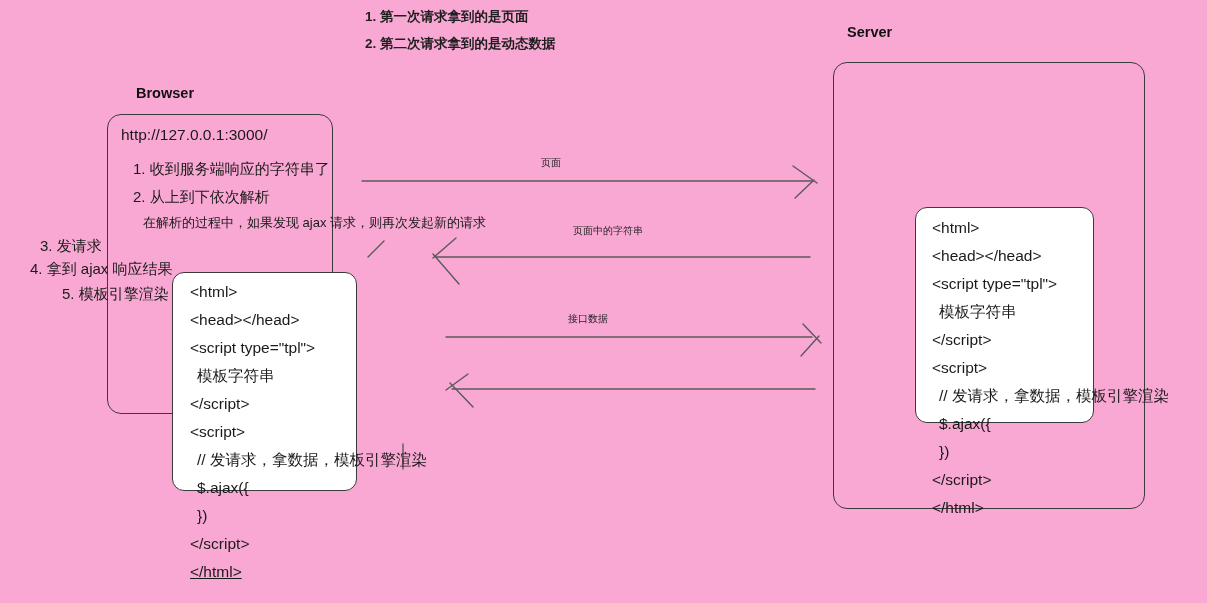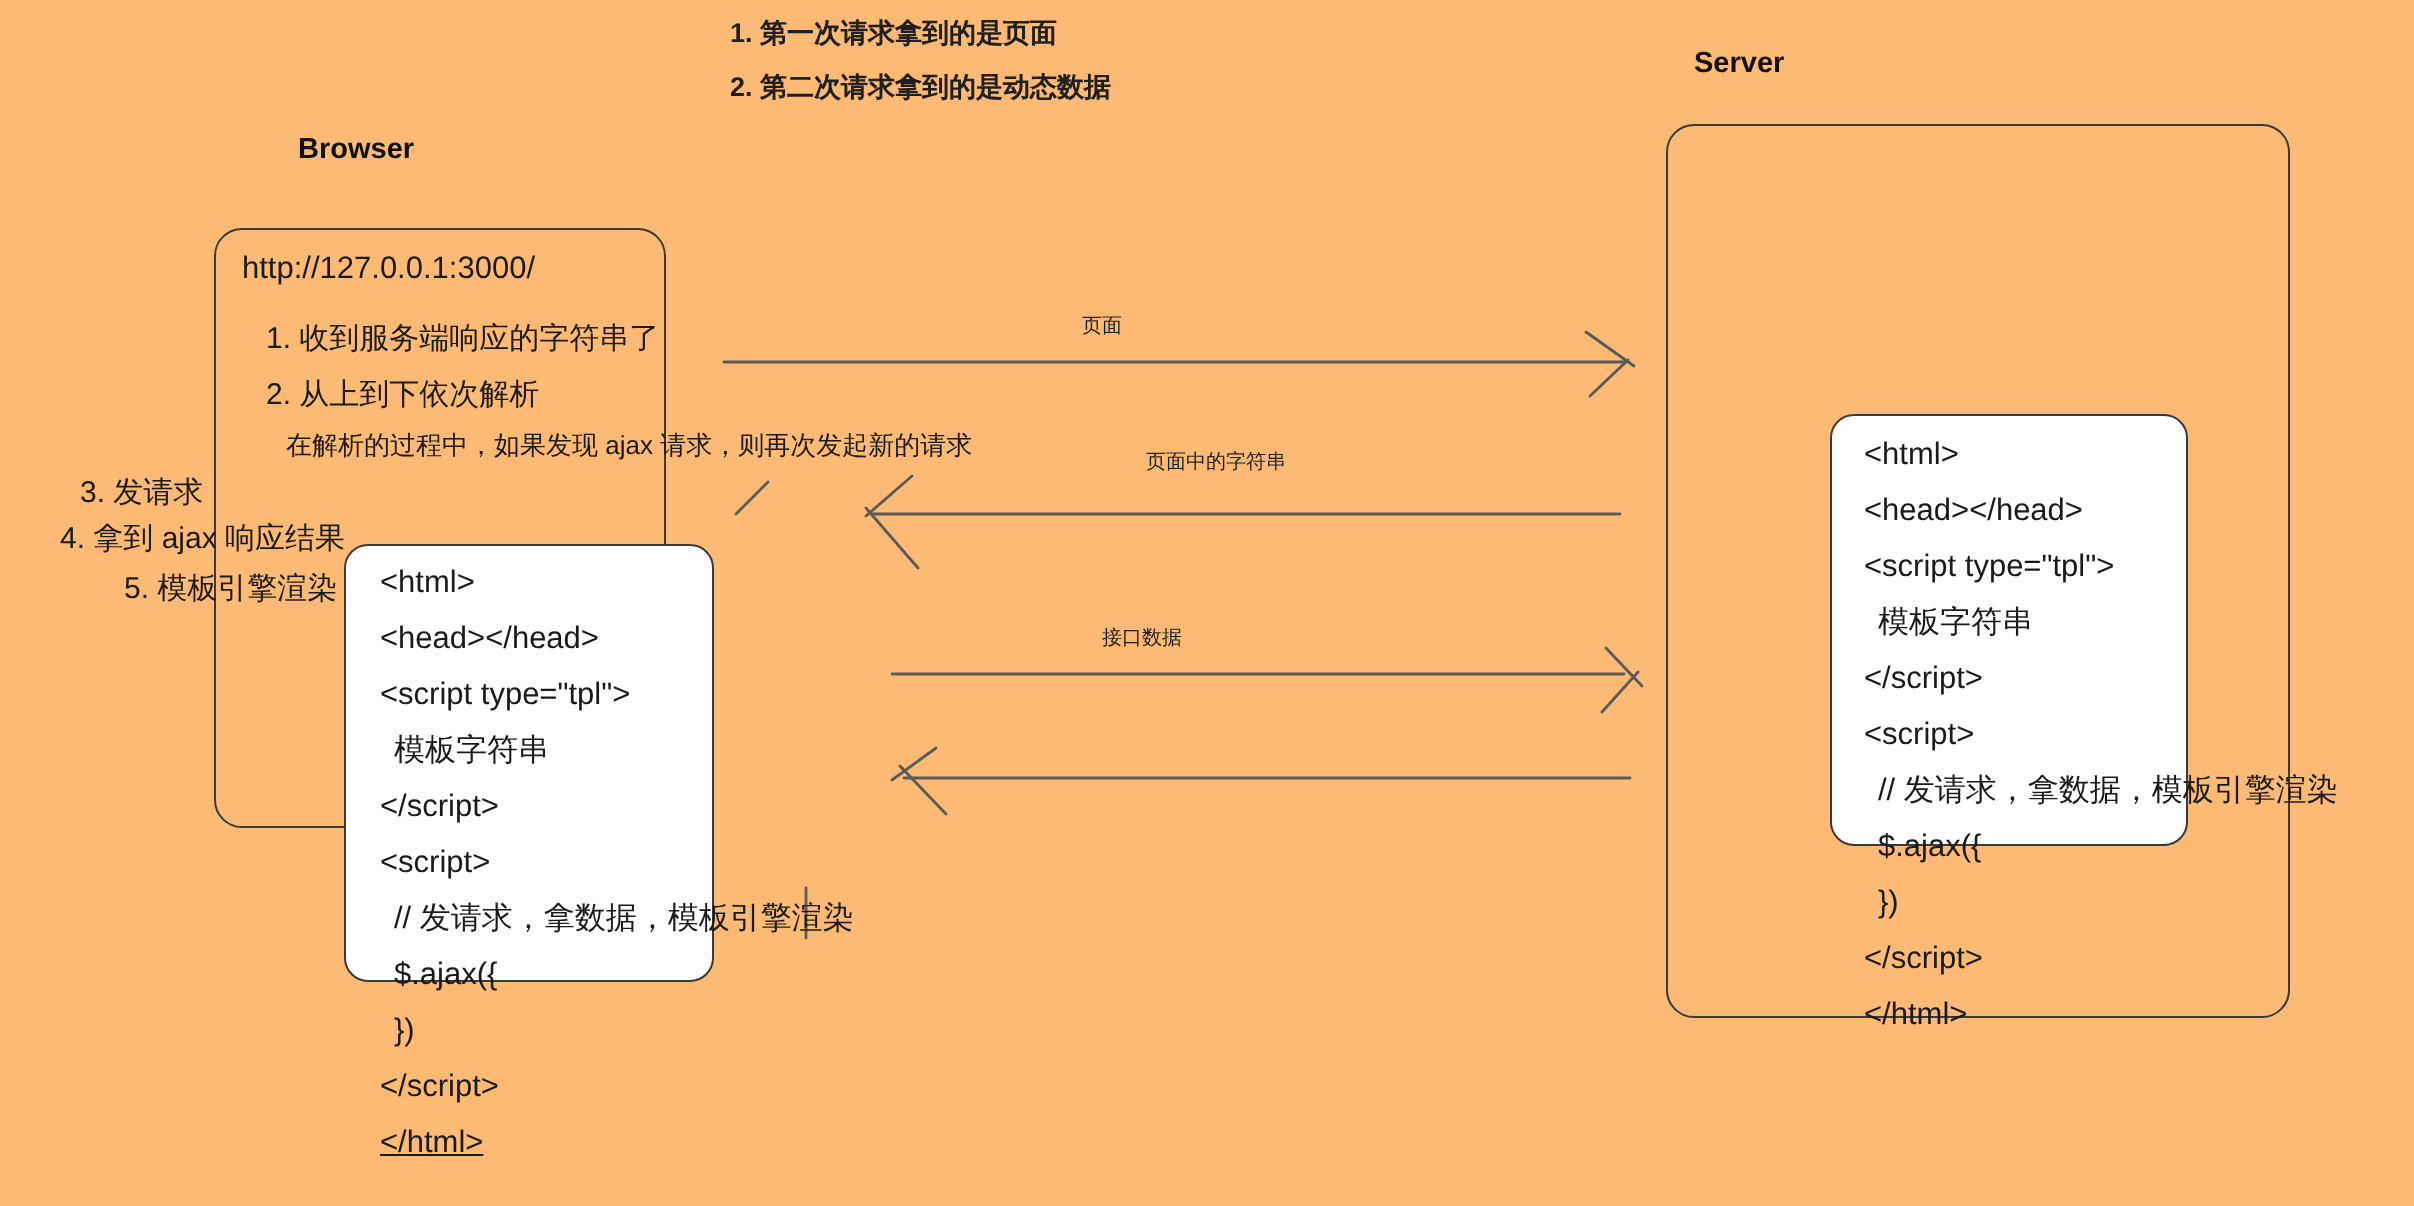--- a/index.html
+++ b/index.html
@@ -1,17 +1,17 @@
 <!DOCTYPE html>
 <html><head>
 <meta charset="utf-8">
 <style>
   html,body{margin:0;padding:0;background:#fff;}
   .canvas{
-    position:relative;width:1207px;height:603px;background:#fdba74;overflow:hidden;
+    position:relative;width:1207px;height:603px;background:#f9a8d4;overflow:hidden;
     font-family:"Liberation Sans","DejaVu Sans",sans-serif;color:#1a1a1a;
   }
   .abs{position:absolute;white-space:nowrap;}
   .note{font-size:13.5px;font-weight:600;color:#1f1f1f;z-index:6;}
   .big-label{font-size:14.5px;font-weight:700;color:#111;z-index:6;}
   .box{position:absolute;border:1.4px solid #3a3a3a;background:transparent;z-index:2;}
   .codebox{background:#ffffff;z-index:3;}
   .url{font-size:15.5px;z-index:6;}
   .step{font-size:15px;z-index:6;}
   .pnote{font-size:13px;z-index:6;}
@@ -42,21 +42,21 @@
   </svg>
 
   <div class="box" style="left:107px;top:114px;width:224px;height:298px;border-radius:14px;"></div>
   <div class="box" style="left:833px;top:62px;width:310px;height:445px;border-radius:14px;"></div>
   <div class="box codebox" style="left:172px;top:272px;width:183px;height:217px;border-radius:12px;"></div>
   <div class="box codebox" style="left:915px;top:207px;width:177px;height:214px;border-radius:12px;"></div>
 
   <div class="abs note" style="left:365px;top:8px;">1. 第一次请求拿到的是页面</div>
   <div class="abs note" style="left:365px;top:35px;">2. 第二次请求拿到的是动态数据</div>
 
-  <div class="abs big-label" style="left:136px;top:67px;margin-left:13px;">Browser</div>
+  <div class="abs big-label" style="left:136px;top:85px;">Browser</div>
   <div class="abs big-label" style="left:815px;top:24px;margin-left:32px;">Server</div>
 
   <div class="abs url" style="left:121px;top:126px;">http://127.0.0.1:3000/</div>
   <div class="abs step" style="left:133px;top:160px;">1. 收到服务端响应的字符串了</div>
   <div class="abs step" style="left:133px;top:188px;">2. 从上到下依次解析</div>
   <div class="abs pnote" style="left:143px;top:214px;">在解析的过程中，如果发现 ajax 请求，则再次发起新的请求</div>
 
   <div class="abs side" style="left:40px;top:237px;">3. 发请求</div>
   <div class="abs side" style="left:30px;top:260px;text-align:right;">4. 拿到 ajax 响应结果</div>
   <div class="abs side" style="left:30px;top:285px;margin-left:32px;">5. 模板引擎渲染</div>
@@ -84,15 +84,15 @@
     <span class="cl">&lt;script&gt;</span>
     <span class="cl ind">// 发请求，拿数据，模板引擎渲染</span>
     <span class="cl ind">$.ajax({</span>
     <span class="cl ind">})</span>
     <span class="cl">&lt;/script&gt;</span>
     <span class="cl">&lt;/html&gt;</span>
   </div>
 
   <div class="abs arrow-label" style="left:541px;top:156px;">页面</div>
   <div class="abs arrow-label" style="left:573px;top:224px;">页面中的字符串</div>
-  <div class="abs arrow-label" style="left:551px;top:312px;">接口数据</div>
+  <div class="abs arrow-label" style="left:568px;top:312px;">接口数据</div>
 
 </div>
 
 </body></html>

